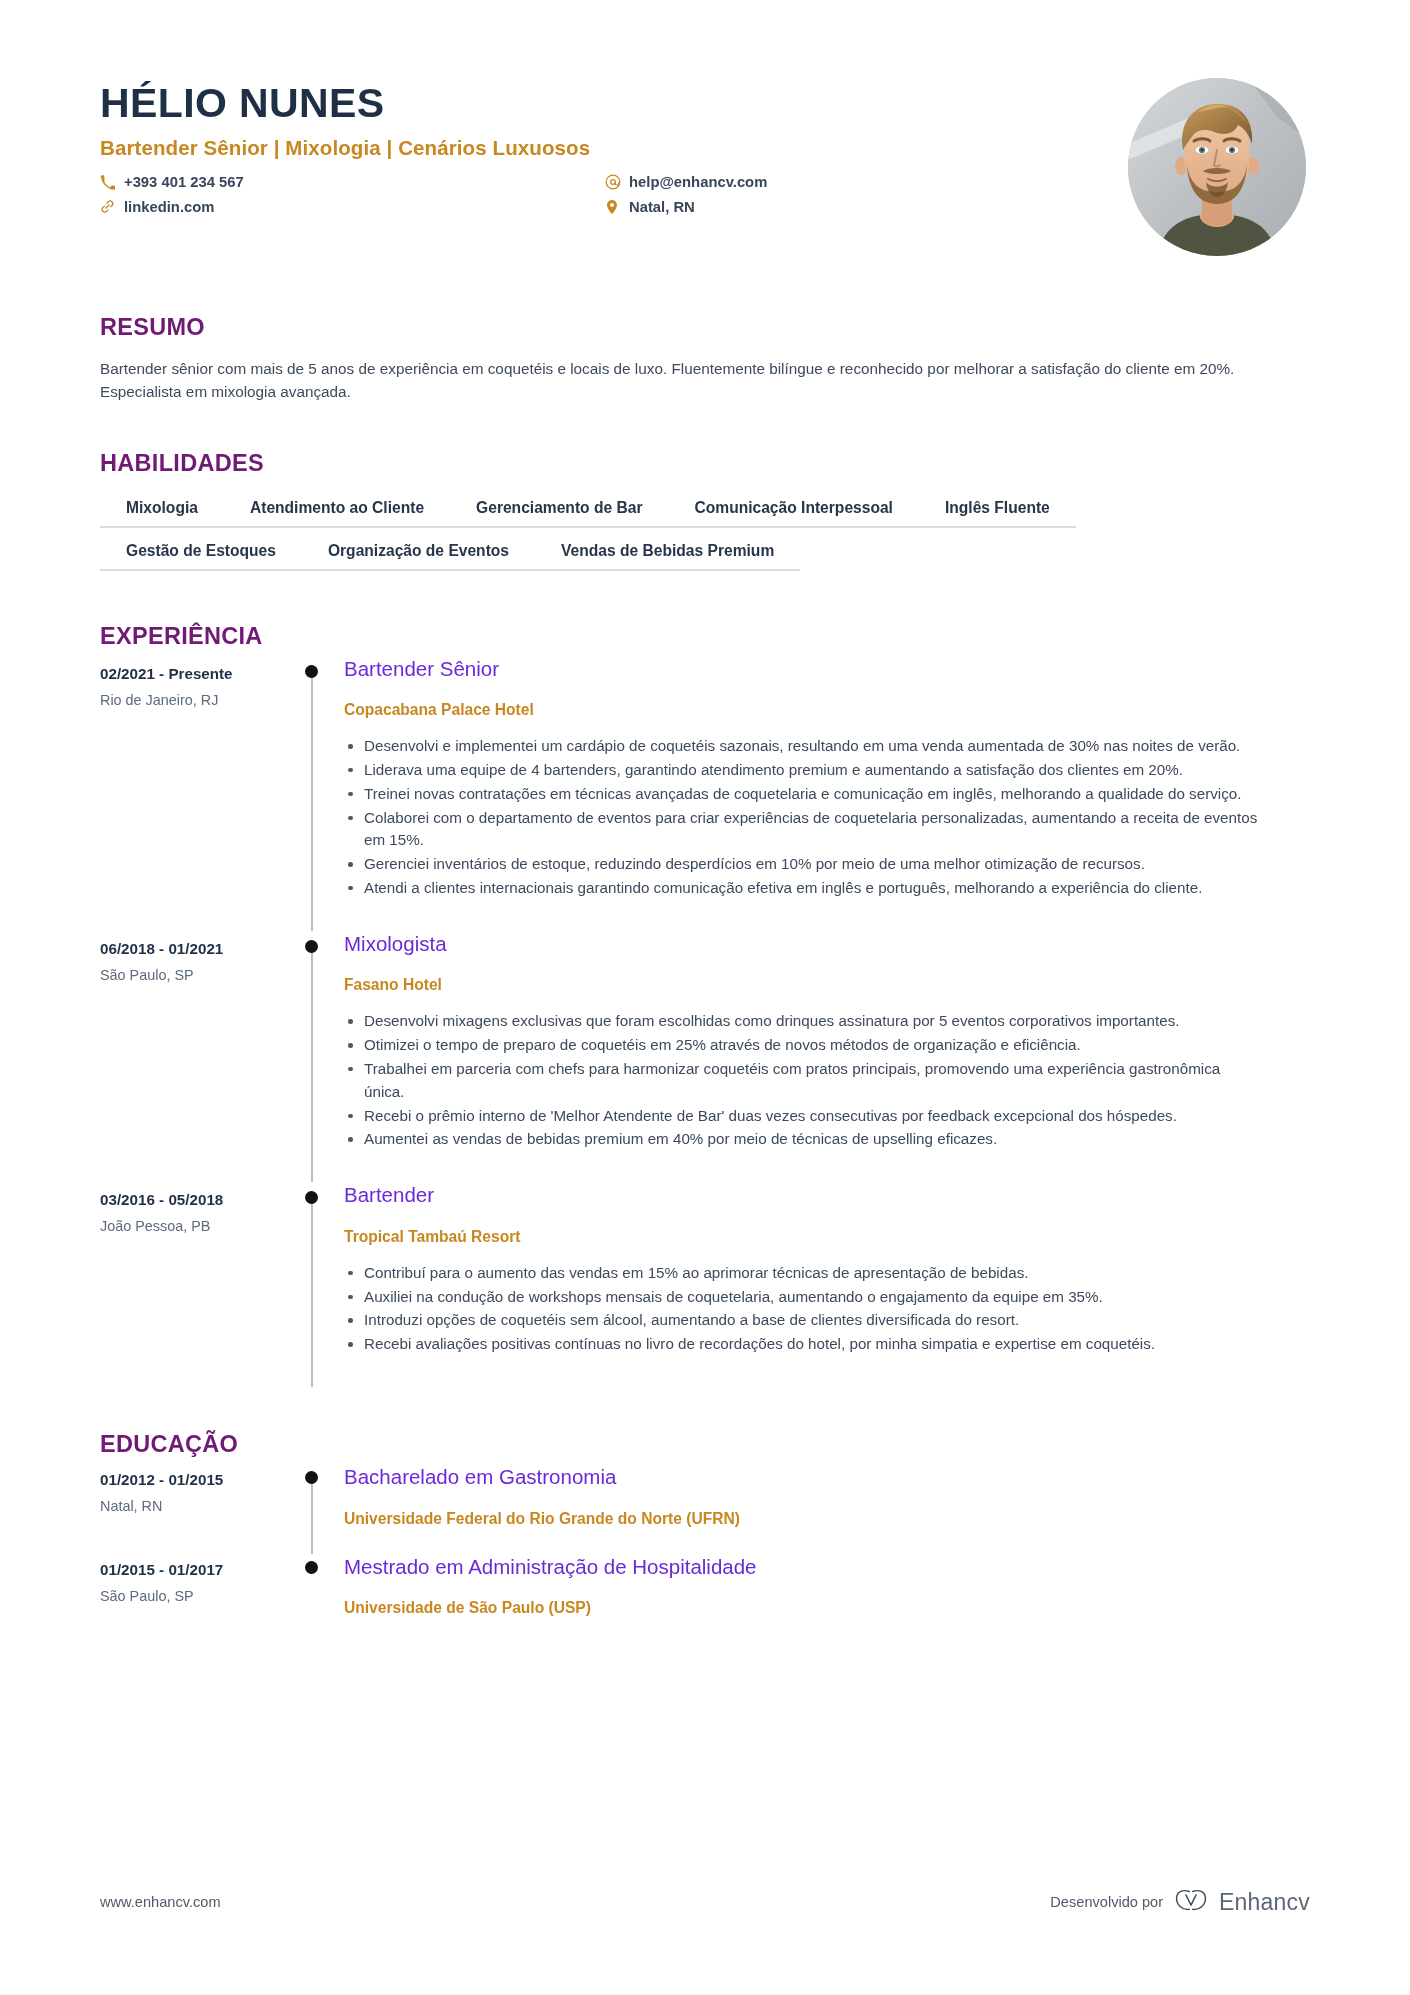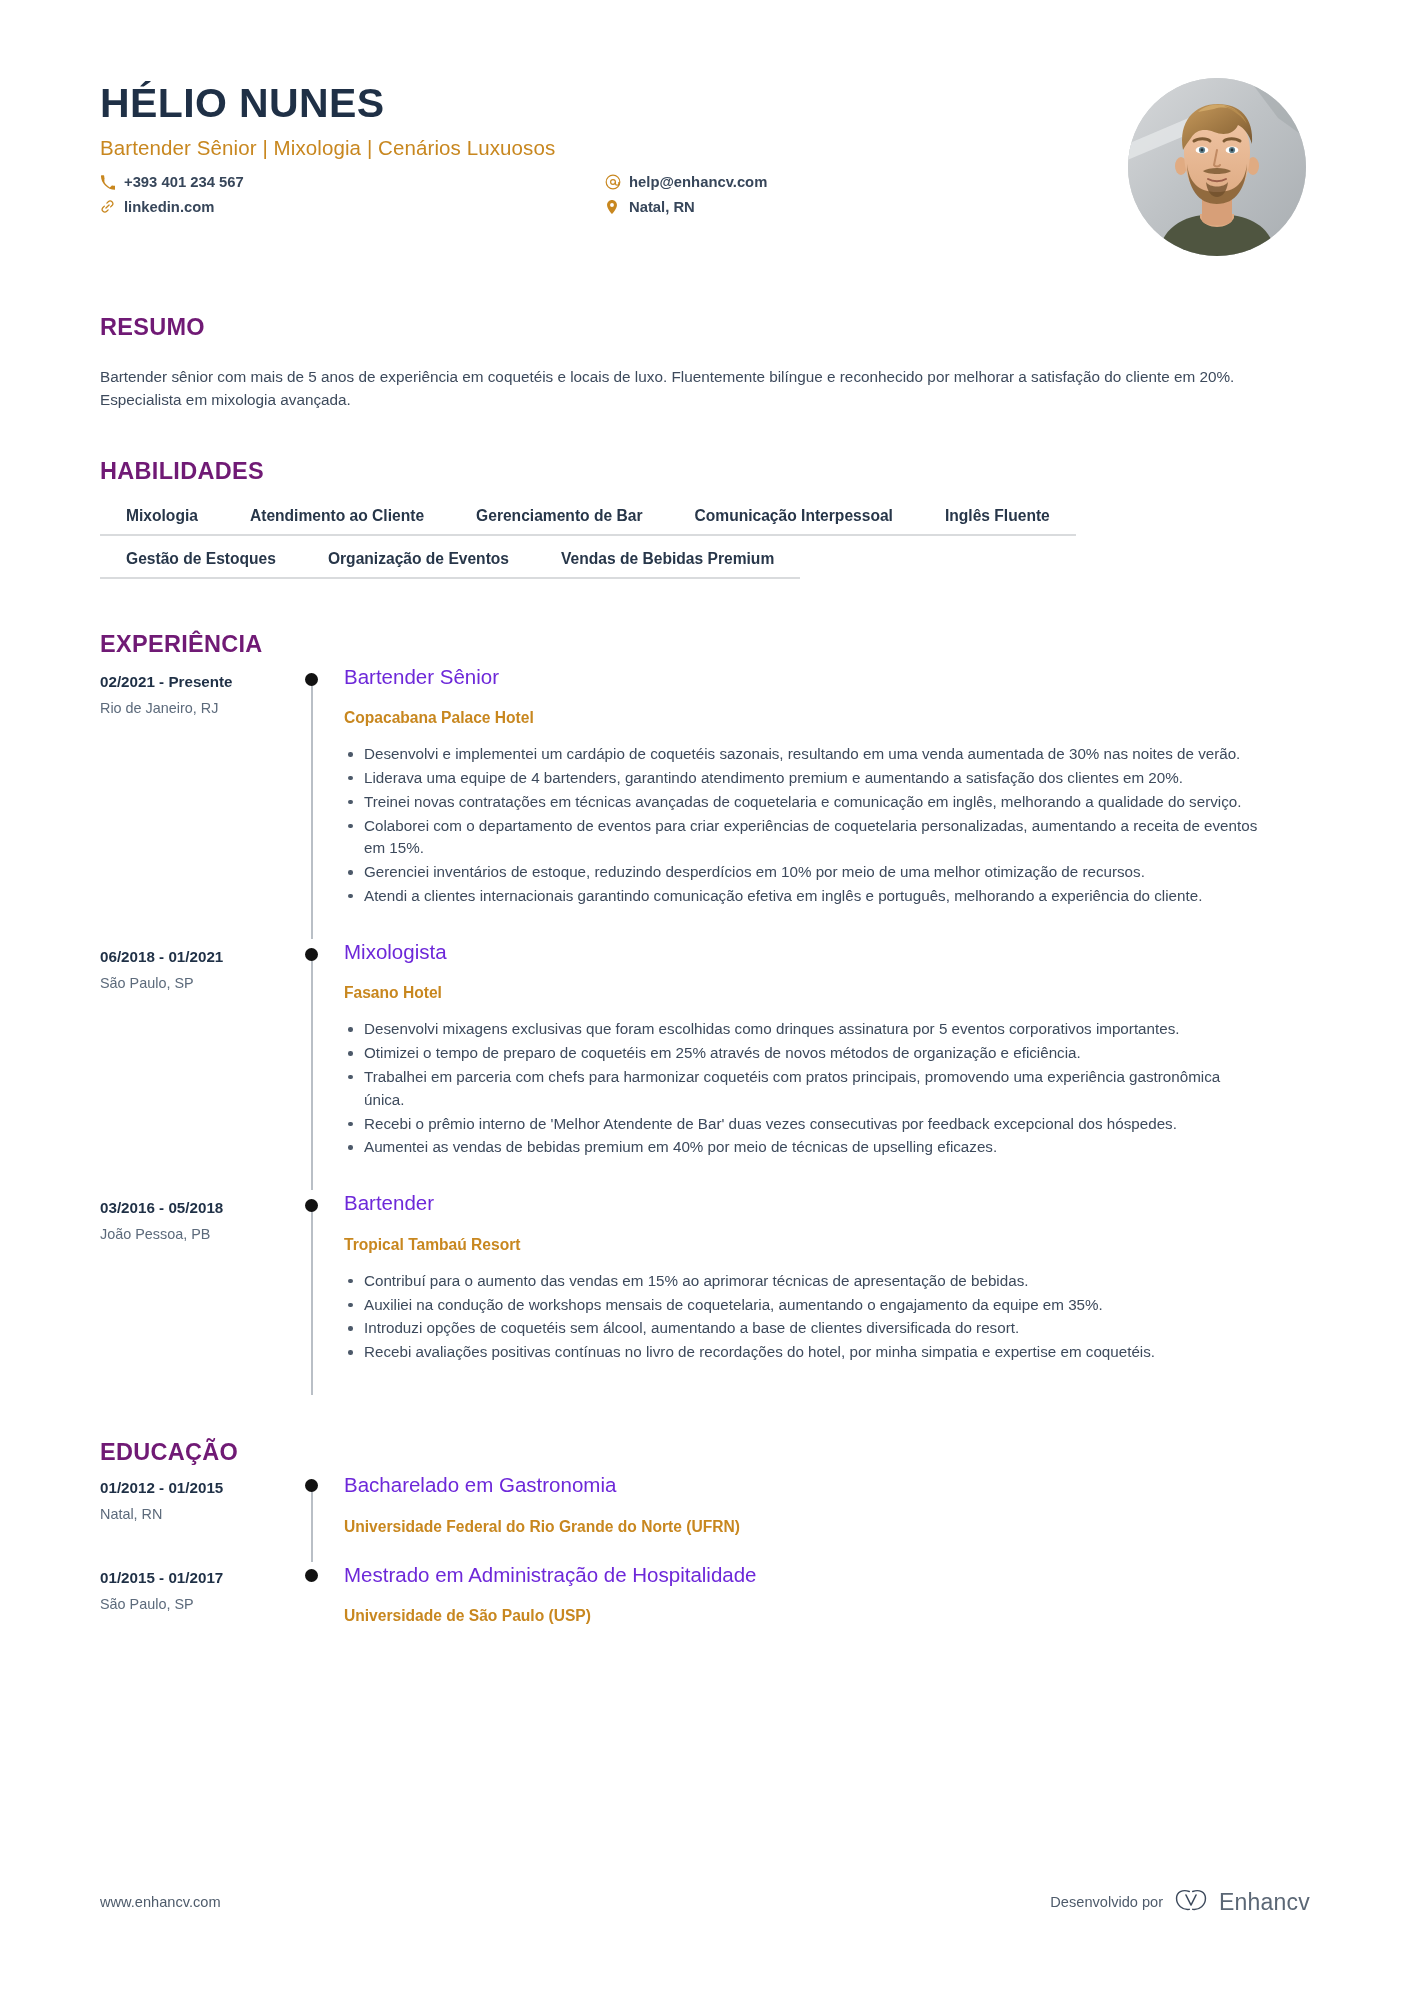--- a/index.html
+++ b/index.html
@@ -41,21 +41,21 @@
     font-weight: 700;
     letter-spacing: 0.4px;
     color: #1f3046;
     line-height: 1.05;
     text-transform: uppercase;
   }
 
   .headline {
     margin-top: 11px;
     font-size: 20.5px;
-    font-weight: 400;
+    font-weight: 700;
     color: #c8871f;
     letter-spacing: 0.1px;
   }
 
   .contact-grid {
     margin-top: 13px;
     display: grid;
     grid-template-columns: 505px 1fr;
     grid-row-gap: 6px;
     max-width: 920px;
@@ -107,21 +107,21 @@
     font-size: 23.5px;
     font-weight: 700;
     color: #701a75;
     letter-spacing: 0.3px;
     text-transform: uppercase;
   }
 
   #summary-section { margin-top: 58px; }
 
   .summary-text {
-    margin-top: 24px;
+    margin-top: 16px;
     font-size: 15.3px;
     line-height: 1.52;
     color: #3d4a5c;
     max-width: 1165px;
   }
 
   #skills-section { margin-top: 46px; }
 
   .skills-rows { margin-top: 22px; }
 

